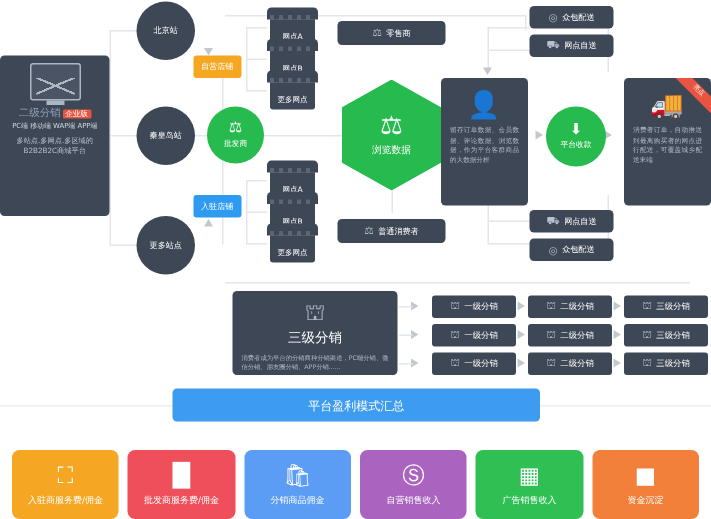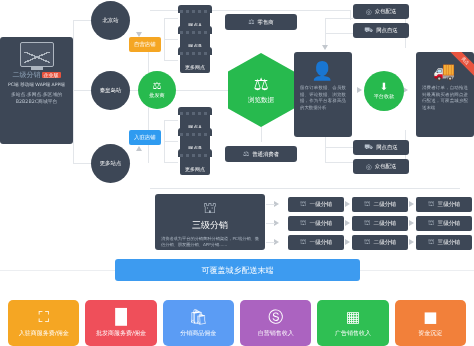--- a/index.html
+++ b/index.html
@@ -333,21 +333,21 @@
   <div class="arrow arrow-r" style="left:345px;top:220px;"></div>
   <div class="arrow arrow-r" style="left:345px;top:239px;"></div>
   <div class="arrow arrow-r" style="left:409px;top:201px;"></div>
   <div class="arrow arrow-r" style="left:409px;top:220px;"></div>
   <div class="arrow arrow-r" style="left:409px;top:239px;"></div>
   <div class="line lh" style="left:266px;top:204px;width:9px;"></div>
   <div class="line lh" style="left:266px;top:223px;width:9px;"></div>
   <div class="line lh" style="left:266px;top:242px;width:9px;"></div>
 
   <div class="hrule"></div>
-  <div class="sumbar">可覆盖城乡配送末端</div>
+  <div class="sumbar">平台盈利模式汇总</div>
 
   <div class="bwrap">
     <div class="bcard" style="background: rgb(245, 166, 35);">
       <span class="bi">⛶</span>
       <span class="bl">入驻商服务费/佣金</span>
     </div>
     <div class="bcard" style="background: rgb(239, 79, 90);">
       <span class="bi">█</span>
       <span class="bl">批发商服务费/佣金</span>
     </div>

